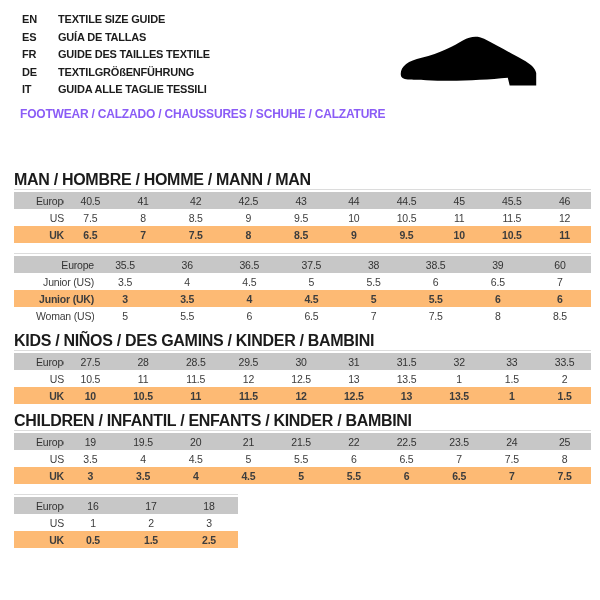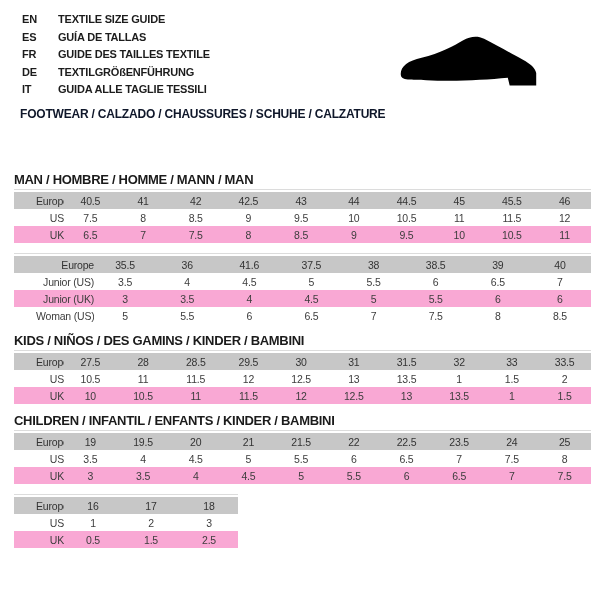--- a/index.html
+++ b/index.html
@@ -14,41 +14,41 @@
   
   .lang-list { position:absolute; top:13px; left:22px; }
   .lang-row { display:flex; height:17.5px; align-items:flex-start; }
   .lang-code, .lang-label {
     font-weight:bold; font-size:11px; color:#1c1c1c; letter-spacing:-0.2px; white-space:nowrap;
   }
   .lang-code { width:36px; }
 
   .category-title {
     position:absolute; top:107px; left:20px;
-    font-weight:bold; font-size:12px; color:#0f172a; letter-spacing:-0.2px; white-space:nowrap;
+    font-weight:bold; font-size:12px; color:#8b5cf6; letter-spacing:-0.2px; white-space:nowrap;
   }
 
   .shoe { position:absolute; left:396px; top:35px; width:180px; height:59px; }
 
   
   .tables { position:absolute; top:173px; left:14px; width:577px; }
   .size-section { margin-bottom:10px; }
   .section-title {
-    font-weight:bold; font-size:13px; color:#1b1b1b;
+    font-weight:bold; font-size:16px; color:#1b1b1b;
     letter-spacing:-0.3px; white-space:nowrap; height:13px; line-height:13px; margin-bottom:3px;
   }
   .tbl-top-line { height:1px; background:#dcdcdc; margin-bottom:2px; }
   table.size-table { border-collapse:collapse; table-layout:fixed; }
   table.size-table td {
     height:17px; padding:0; font-size:10.5px; text-align:center;
     color:#3d3d3d; letter-spacing:-0.2px; white-space:nowrap; overflow:hidden;
   }
   table.size-table td.lbl { text-align:right; padding-left:22px; }
   table.size-table tr.hdr td { background:#c7c7c7; color:#333; }
-  table.size-table tr.alt td { background:#f9a8d4; }
+  table.size-table tr.alt td { background:#fdba74;font-weight:bold; }
 </style>
 </head>
 <body>
 
 <div class="page">
 
   <div class="lang-list">
       <div class="lang-row">
         <span class="lang-code">EN</span>
         <span class="lang-label">TEXTILE SIZE GUIDE</span>
@@ -162,26 +162,26 @@
             <col>
             <col>
             <col>
             <col>
           </colgroup>
           <tbody>
             <tr class="hdr">
               <td class="lbl">Europe</td>
               <td>35.5</td>
               <td>36</td>
-              <td>41.6</td>
+              <td>36.5</td>
               <td>37.5</td>
               <td>38</td>
               <td>38.5</td>
               <td>39</td>
-              <td>40</td>
+              <td>60</td>
             </tr>
             <tr class="">
               <td class="lbl">Junior (US)</td>
               <td>3.5</td>
               <td>4</td>
               <td>4.5</td>
               <td>5</td>
               <td>5.5</td>
               <td>6</td>
               <td>6.5</td>

